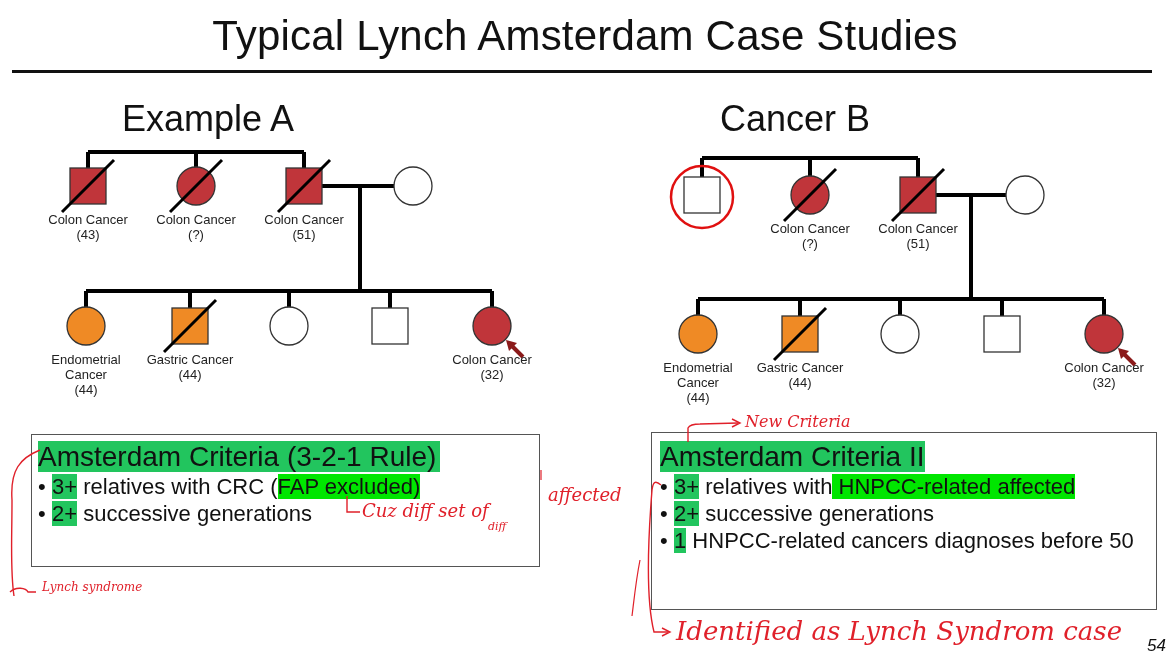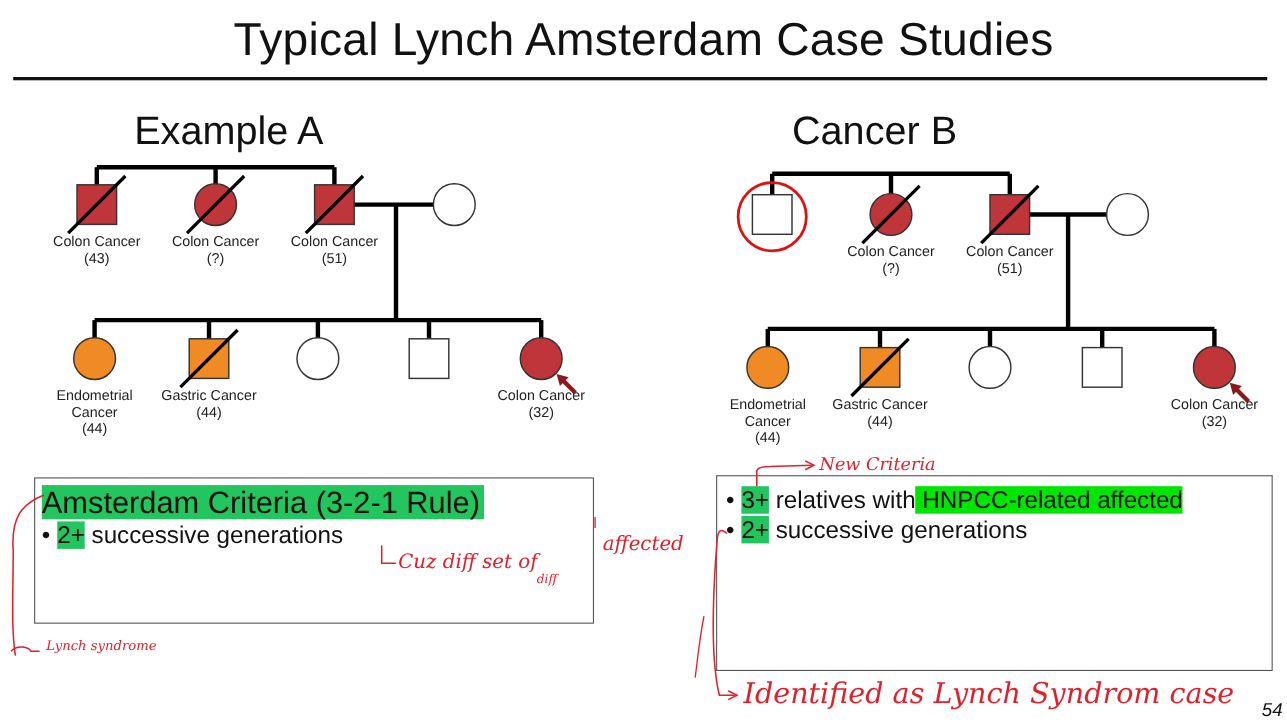--- a/index.html
+++ b/index.html
@@ -110,30 +110,39 @@
     <polygon points="518,208 529,211 521,219" fill="#8b1a1a"></polygon>
     <text x="504" y="232" text-anchor="middle" font-size="13" fill="#222">Colon Cancer</text>
     <text x="504" y="247" text-anchor="middle" font-size="13" fill="#222">(32)</text>
   </svg>
 
 <div class="abs box" style="left:31px; top:434px; width:509px; height:133px; padding:6px 0 0 6px;">
   <div class="crit-title">
     <span class="hl-y" style="padding-right:4px;">Amsterdam Criteria (3-2-1 Rule)</span>
   </div>
   <div class="crit-line">
+    <span class="bullet">•</span><span class="hl-y">3+</span><span> relatives with CRC (</span><span class="hl-g">FAP excluded)</span>
+  </div>
+  <div class="crit-line">
     <span class="bullet">•</span><span class="hl-y">2+</span><span> successive generations</span>
   </div>
 </div>
 
 <div class="abs box" style="left:651px; top:432px; width:506px; height:178px; padding:8px 0 0 8px;">
+  <div class="crit-title">
+    <span class="hl-y">Amsterdam Criteria II</span>
+  </div>
   <div class="crit-line">
     <span class="bullet">•</span><span class="hl-y">3+</span><span> relatives with</span><span class="hl-g"> HNPCC-related affected</span>
   </div>
   <div class="crit-line">
     <span class="bullet">•</span><span class="hl-y">2+</span><span> successive generations</span>
+  </div>
+  <div class="crit-line">
+    <span class="bullet">•</span><span class="hl-y">1</span><span> HNPCC-related cancers diagnoses before 50</span>
   </div>
 </div>
 
 <svg class="abs" style="left:0; top:0;" width="1170" height="660">
 
   <path d="M40,450 C20,458 10,470 12,500 C12,540 10,570 14,596" stroke="#e0202a" stroke-width="1.4" fill="none"></path>
   <path d="M10,592 C16,586 26,588 28,592 L36,592" stroke="#e0202a" stroke-width="1.4" fill="none"></path>
 
   <path d="M347,496 L347,512 L360,512" stroke="#e0202a" stroke-width="1.4" fill="none"></path>
 

